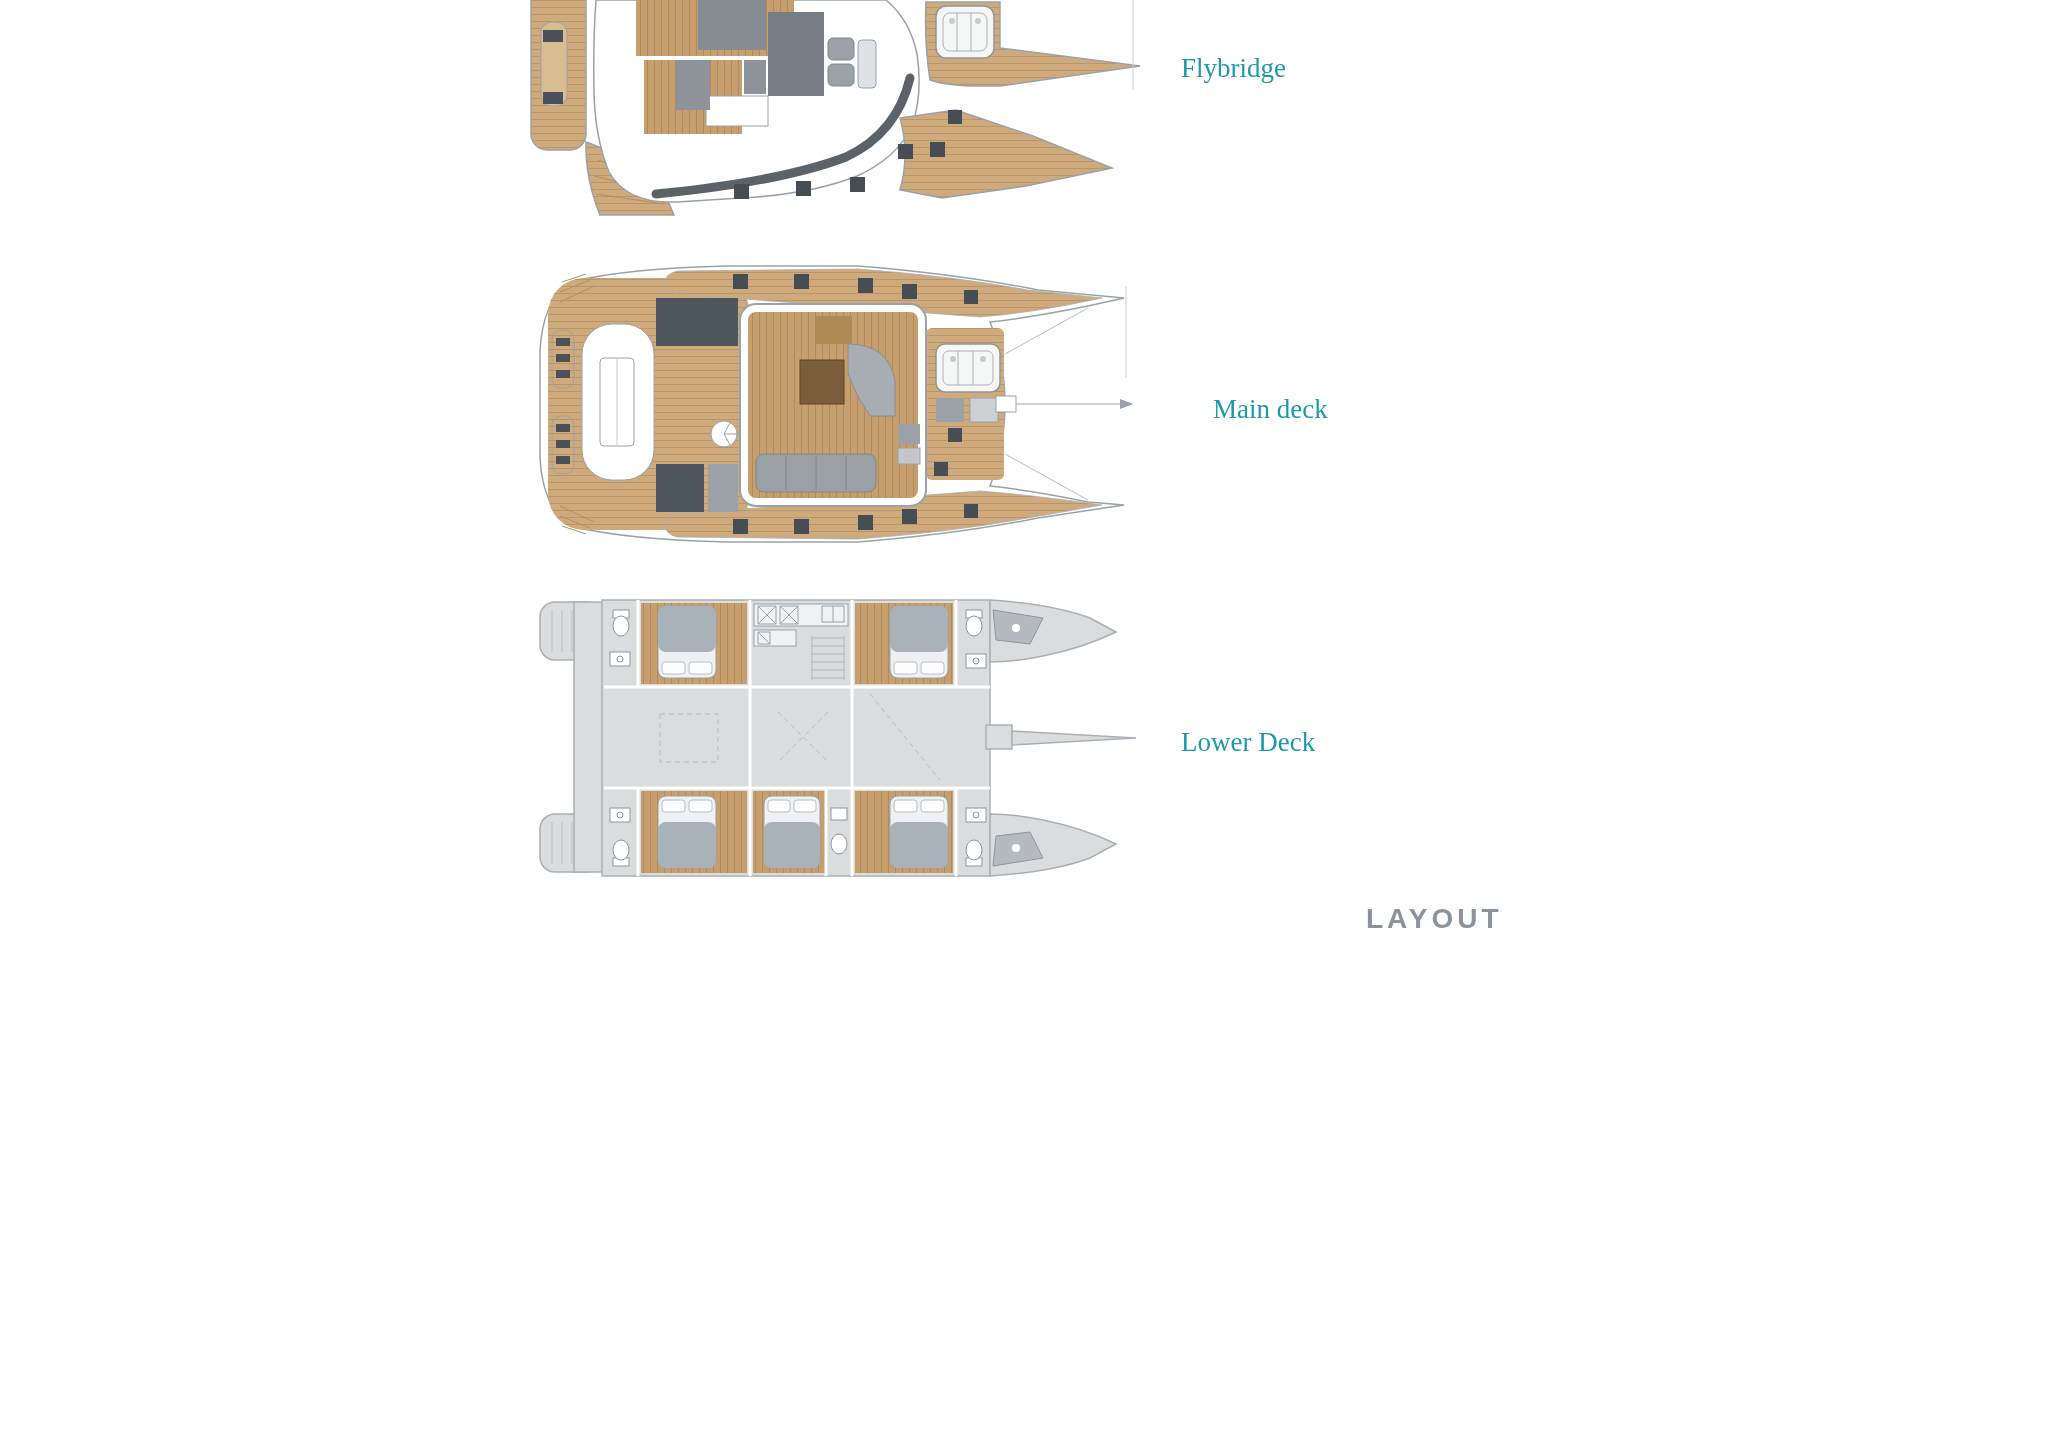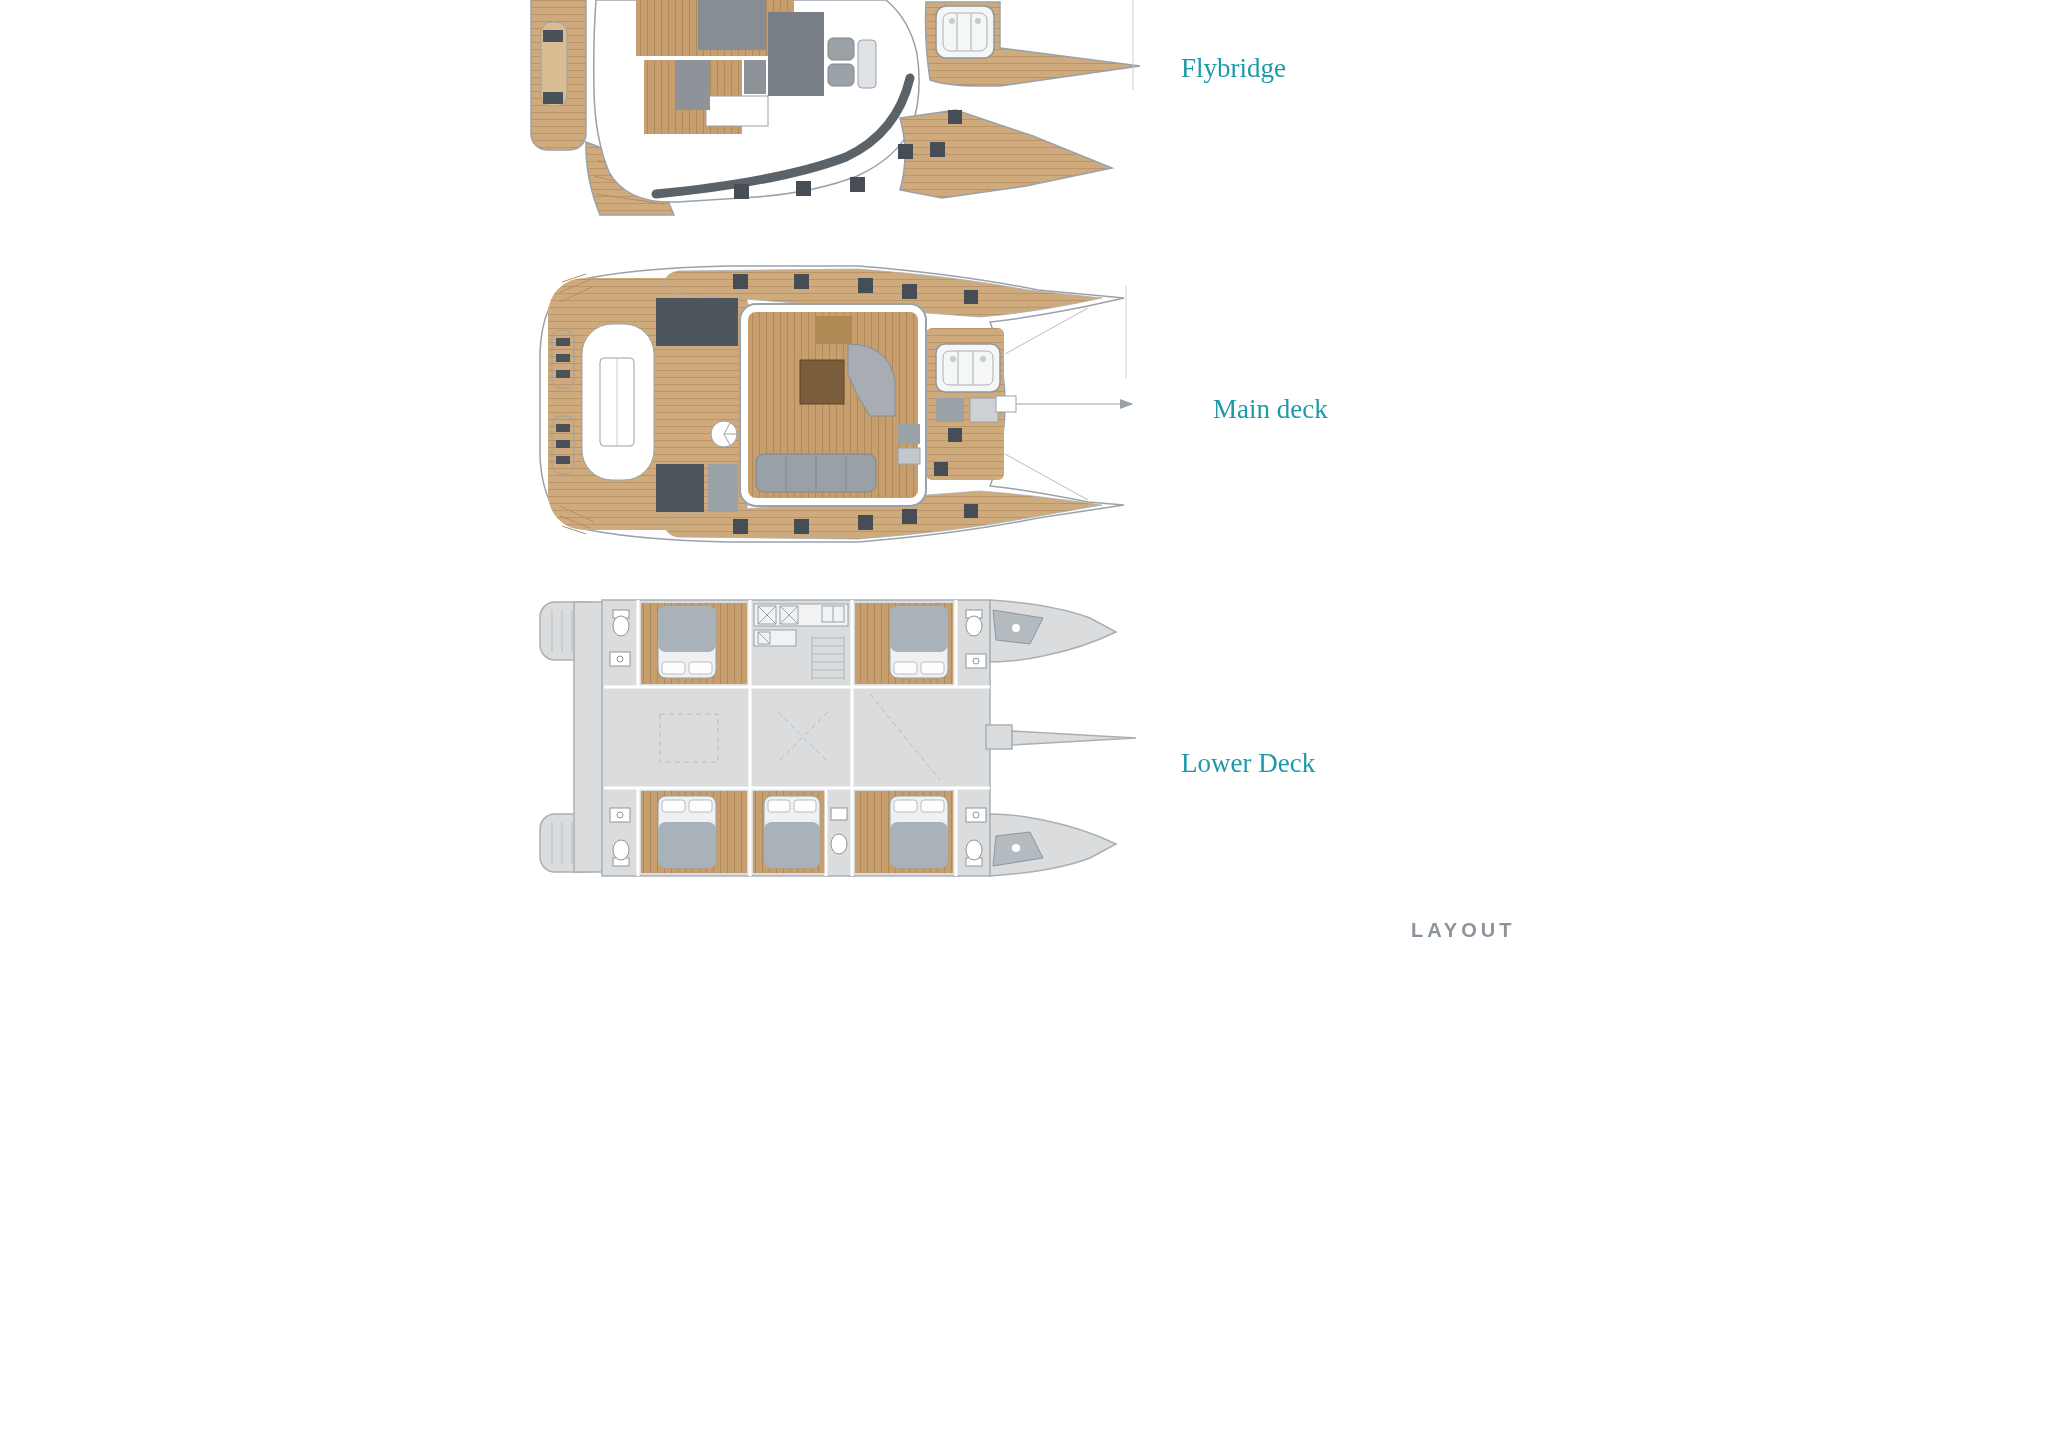--- a/index.html
+++ b/index.html
@@ -12,25 +12,25 @@
   #svg-fly  {left:528px; top:0px;   width:615px; height:225px;}
   #svg-main {left:528px; top:258px; width:605px; height:292px;}
   #svg-lower{left:538px; top:592px; width:605px; height:292px;}
   .deck-label{
     position:absolute;
     font-family:"Liberation Serif","DejaVu Serif",serif;
     font-size:27px;color:#1d9aa9;white-space:nowrap;
   }
   #label-flybridge{left:1181px;top:53px;}
   #label-main     {left:1181px;top:394px;margin-left:32px;}
-  #label-lower    {left:1181px;top:748px;}
+  #label-lower    {left:1181px;top:727px;}
   .layout-label{
-    position:absolute;left:1411px;top:903px;
+    position:absolute;left:1366px;top:903px;
     font-family:"Liberation Sans",sans-serif;font-weight:bold;
-    font-size:20px;letter-spacing:4px;color:#8b939c;white-space:nowrap;margin-top:16px;
+    font-size:28px;letter-spacing:4px;color:#8b939c;white-space:nowrap;
   }
   .defs-svg{position:absolute;width:0;height:0;}
 </style>
 </head>
 <body>
 
 <div class="canvas">
 
   <svg class="defs-svg" aria-hidden="true">
     <defs>

